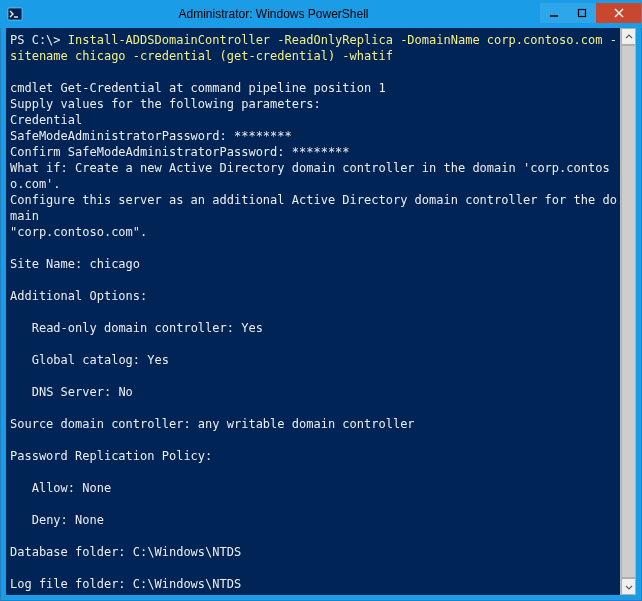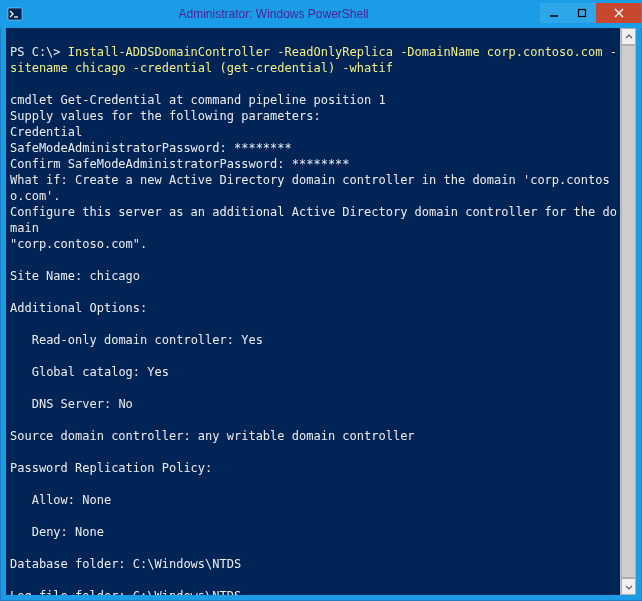--- a/index.html
+++ b/index.html
@@ -22,21 +22,21 @@
     }
     .titlebar-icon {
       width: 16px; height: 16px;
       margin-left: 7px;
       display: inline-flex;
       align-items: center; justify-content: center;
     }
     .titlebar-title {
       flex: 1;
       text-align: center;
-      color: #4c1d95;
+      color: #000000;
       font-size: 12px;
       font-weight: 400;
       padding-right: 16px;
     }
     .window-controls {
       display: flex;
       align-items: stretch;
       height: 22px;
       margin-right: 1px;
     }
@@ -64,21 +64,21 @@
     .client {
       flex: 1;
       margin: 0 6px 6px 6px;
       background: #012456;
       position: relative;
       overflow: hidden;
       display: flex;
     }
     .terminal {
       flex: 1;
-      padding: 16px 2px 4px 4px;
+      padding: 4px 2px 4px 4px;
       font-family: Consolas, "Lucida Console", monospace;
       font-size: 12px;
       line-height: 16px;
       color: #eeedf0;
       white-space: pre-wrap;
       word-break: break-all;
       overflow-y: auto;
     }
     .scrollbar {
       width: 16px;

